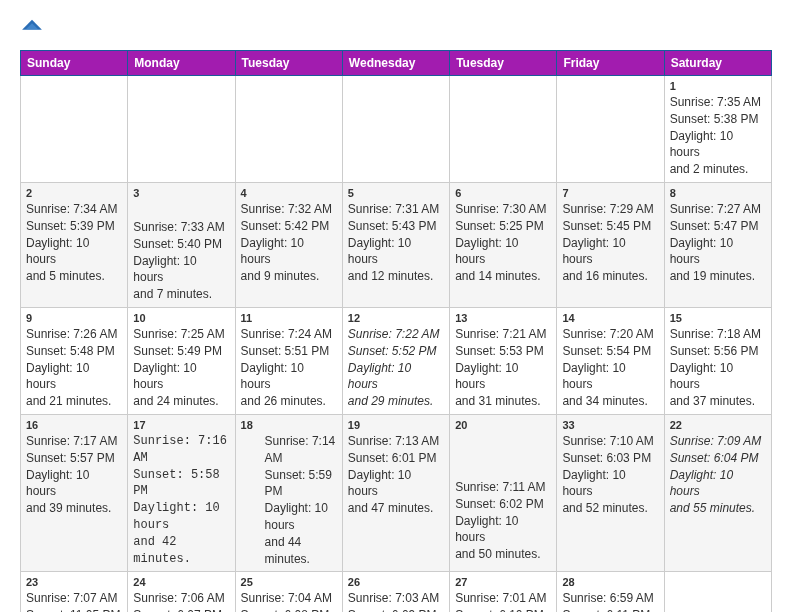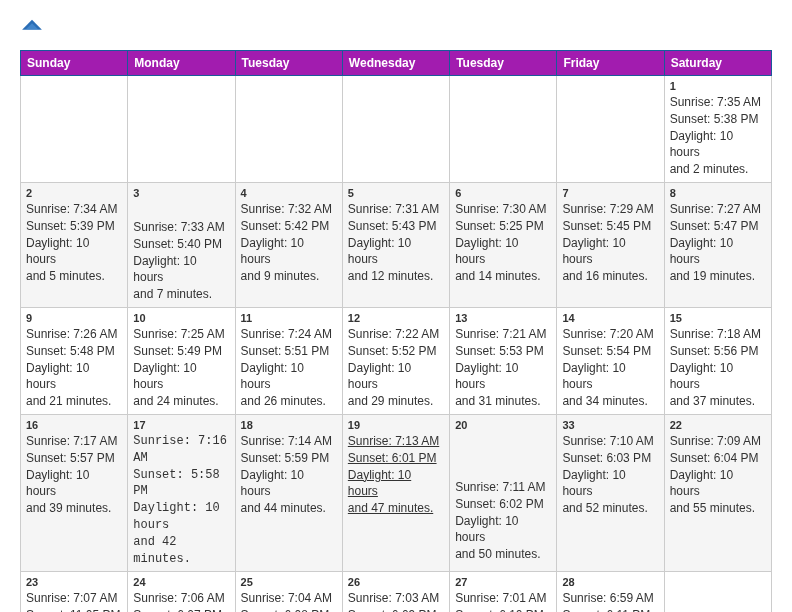--- a/index.html
+++ b/index.html
@@ -212,21 +212,21 @@
           </td>
           <td>
             <span class="day-number">11</span>
             <div class="day-info" style="white-space: pre-line;">Sunrise: 7:24 AM
 Sunset: 5:51 PM
 Daylight: 10 hours
 and 26 minutes.</div>
           </td>
           <td>
             <span class="day-number">12</span>
-            <div class="day-info" style="white-space: pre-line;">Sunrise: 7:22 AM
+            <div class="day-info" style="white-space: pre-line; font-style: italic;">Sunrise: 7:22 AM
 Sunset: 5:52 PM
 Daylight: 10 hours
 and 29 minutes.</div>
           </td>
           <td>
             <span class="day-number">13</span>
             <div class="day-info" style="white-space: pre-line;">Sunrise: 7:21 AM
 Sunset: 5:53 PM
 Daylight: 10 hours
 and 31 minutes.</div>
@@ -256,49 +256,49 @@
           </td>
           <td>
             <span class="day-number">17</span>
             <div class="day-info" style="white-space: pre-line; font-family: Liberation Mono, monospace;">Sunrise: 7:16 AM
 Sunset: 5:58 PM
 Daylight: 10 hours
 and 42 minutes.</div>
           </td>
           <td>
             <span class="day-number">18</span>
-            <div class="day-info" style="white-space: pre-line;">Sunrise: 7:14 AM
+            <div class="day-info" style="white-space: pre-line; margin-left: 24px;">Sunrise: 7:14 AM
 Sunset: 5:59 PM
 Daylight: 10 hours
 and 44 minutes.</div>
           </td>
           <td>
             <span class="day-number">19</span>
-            <div class="day-info" style="white-space: pre-line; text-decoration: underline;">Sunrise: 7:13 AM
+            <div class="day-info" style="white-space: pre-line;">Sunrise: 7:13 AM
 Sunset: 6:01 PM
 Daylight: 10 hours
 and 47 minutes.</div>
           </td>
           <td>
             <span class="day-number">20</span>
             <div class="day-info" style="white-space: pre-line; margin-top: 48px;">Sunrise: 7:11 AM
 Sunset: 6:02 PM
 Daylight: 10 hours
 and 50 minutes.</div>
           </td>
           <td>
             <span class="day-number">33</span>
             <div class="day-info" style="white-space: pre-line;">Sunrise: 7:10 AM
 Sunset: 6:03 PM
 Daylight: 10 hours
 and 52 minutes.</div>
           </td>
           <td>
             <span class="day-number">22</span>
-            <div class="day-info" style="white-space: pre-line;">Sunrise: 7:09 AM
+            <div class="day-info" style="white-space: pre-line; font-style: italic;">Sunrise: 7:09 AM
 Sunset: 6:04 PM
 Daylight: 10 hours
 and 55 minutes.</div>
           </td>
         </tr>
         <tr>
           <td>
             <span class="day-number">23</span>
             <div class="day-info" style="white-space: pre-line;">Sunrise: 7:07 AM
 Sunset: 11:05 PM

